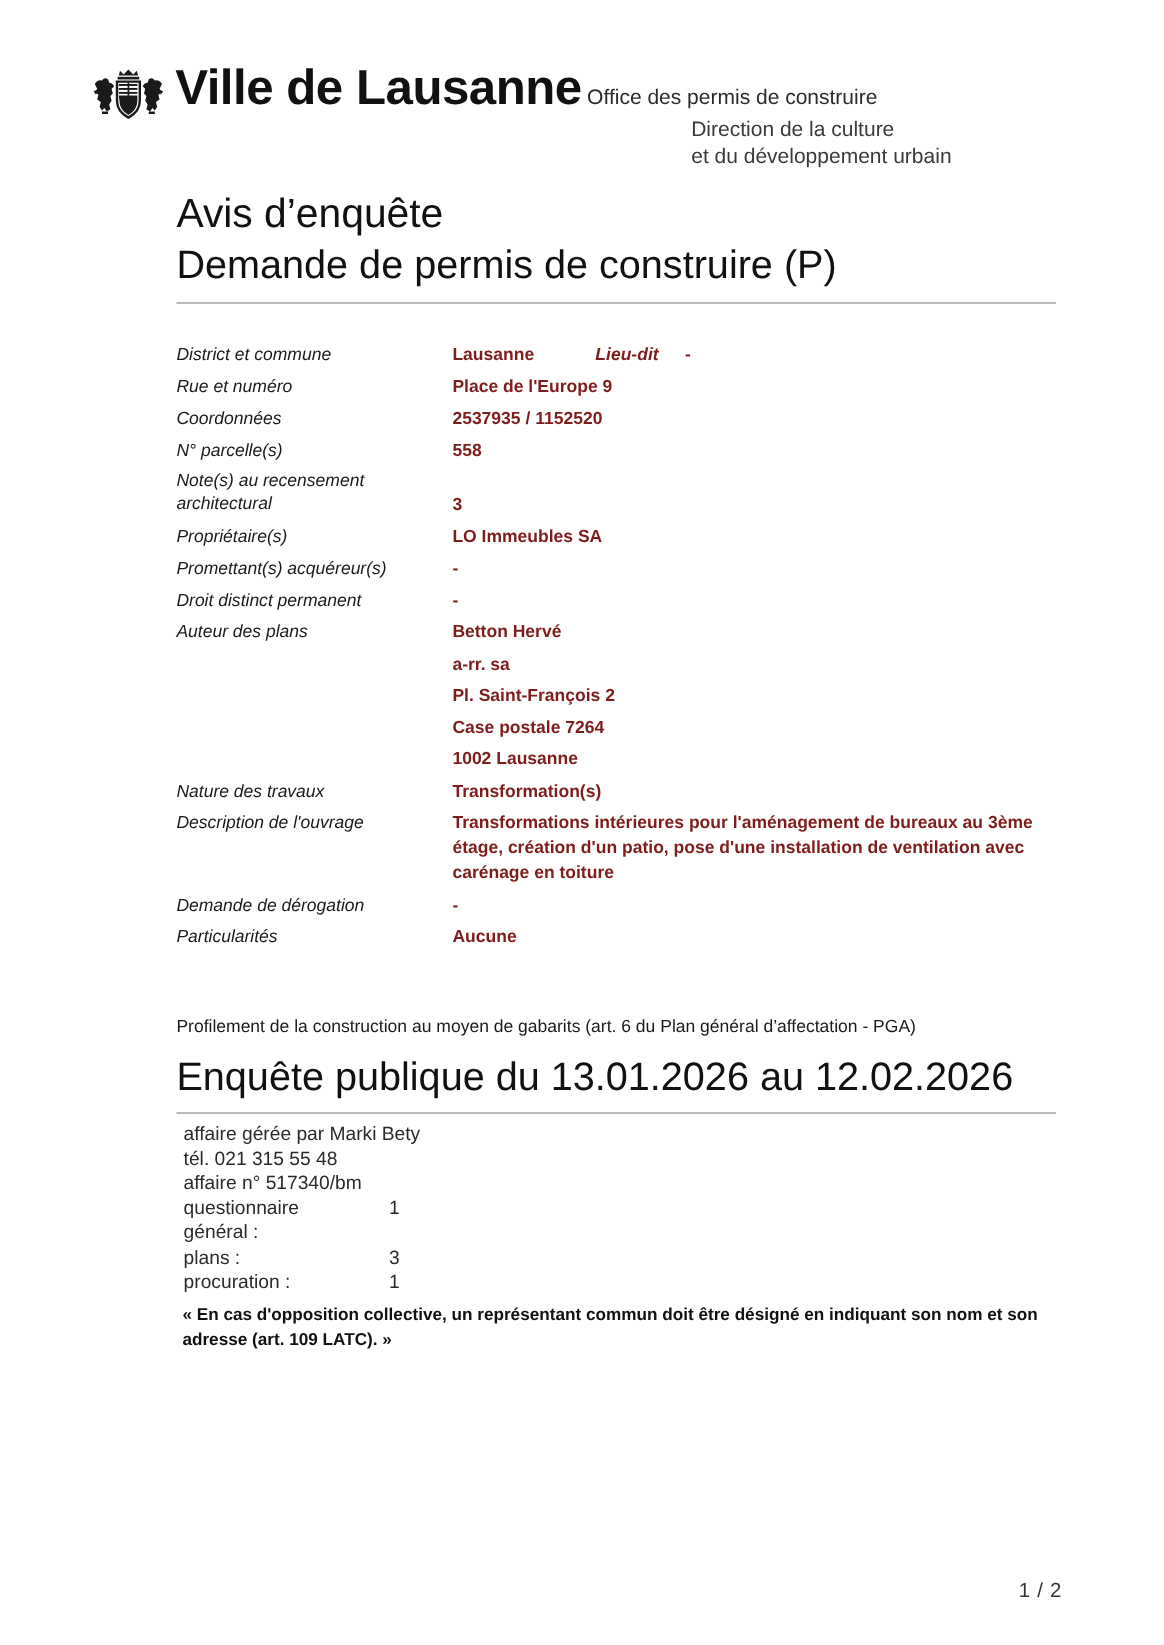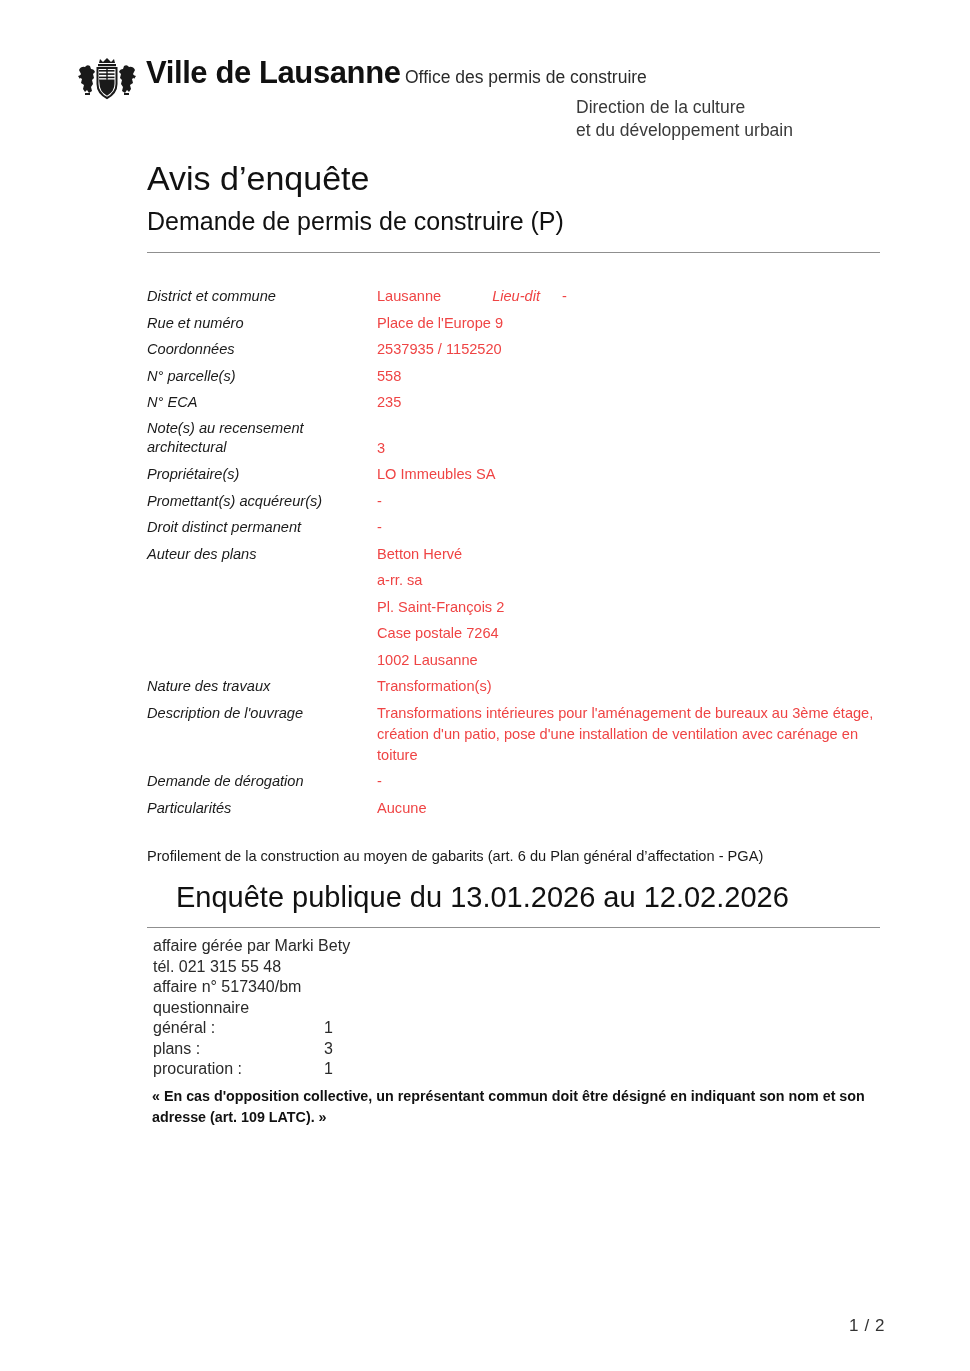--- a/index.html
+++ b/index.html
@@ -37,21 +37,21 @@
   .crest {
     width: 62px;
     height: 46px;
     margin-right: 8px;
     flex: none;
   }
   .brand-text {
     display: block;
   }
   .brand-title {
-    font-size: 31px;
+    font-size: 41px;
     font-weight: bold;
     letter-spacing: -0.4px;
     line-height: 34px;
     color: #111;
     white-space: nowrap;
   }
   .brand-sub {
     font-size: 17.5px;
     font-weight: normal;
     line-height: 22px;
@@ -79,21 +79,21 @@
     font-size: 34px;
     line-height: 36px;
     color: #111;
     font-weight: normal;
     letter-spacing: 0px;
   }
   .doc-subtitle {
     position: absolute;
     left: 147px;
     top: 205px;
-    font-size: 25px;
+    font-size: 33px;
     line-height: 32px;
     color: #111;
     font-weight: normal;
   }
 
   .rule {
     position: absolute;
     left: 147px;
     width: 733px;
     height: 1px;
@@ -120,23 +120,24 @@
     flex: none;
     font-style: italic;
     font-size: 14.6px;
     line-height: 21px;
     color: #1a1a1a;
   }
   .field-label .lbl-line { display: block; }
   .field-value {
     font-size: 14.6px;
     line-height: 21px;
-    color: #ef4444;
+    color: #7f1d1d;
     flex: 1 1 auto;
     max-width: 510px;
+    font-weight: bold;
   }
   .field-value.wide { max-width: 512px; }
   .inline-sub {
     display: inline-block;
   }
   .sub-label {
     font-style: italic;
     display: inline-block;
     margin-left: 51px;
   }
@@ -153,42 +154,40 @@
     left: 147px;
     top: 846px;
     font-size: 14.6px;
     line-height: 20px;
     color: #1a1a1a;
   }
   .enquete {
     position: absolute;
     left: 147px;
     top: 880px;
-    font-size: 29px;
+    font-size: 33px;
     line-height: 34px;
     color: #111;
     font-weight: normal;
     white-space: nowrap;
-    margin-left: 29px;
   }
 
   
   .admin {
     position: absolute;
     left: 153px;
     top: 936px;
     font-size: 16px;
     line-height: 20.5px;
     color: #2a2a2a;
   }
   .admin-line { white-space: nowrap; }
   .admin-count {
     display: flex;
     width: 180px;
-    align-items: flex-end;
   }
   .admin-count .ac-label { flex: 1 1 auto; }
   .admin-count .ac-num {
     width: 30px;
     text-align: right;
     flex: none;
   }
 
   .quote {
     position: absolute;
@@ -285,24 +284,20 @@
     <div class="field-row">
       <div class="field-label">Coordonnées</div>
       <div class="field-value">2537935 / 1152520</div>
     </div>
 
     <div class="field-row">
       <div class="field-label">N° parcelle(s)</div>
       <div class="field-value">558</div>
     </div>
 
-    <div class="field-row">
-      <div class="field-label">N° ECA</div>
-      <div class="field-value">235</div>
-    </div>
 
     <div class="field-row row-tall">
       <div class="field-label">
         <span class="lbl-line">Note(s) au recensement</span>
         <span class="lbl-line">architectural</span>
       </div>
       <div class="field-value">3</div>
     </div>
 
     <div class="field-row">

